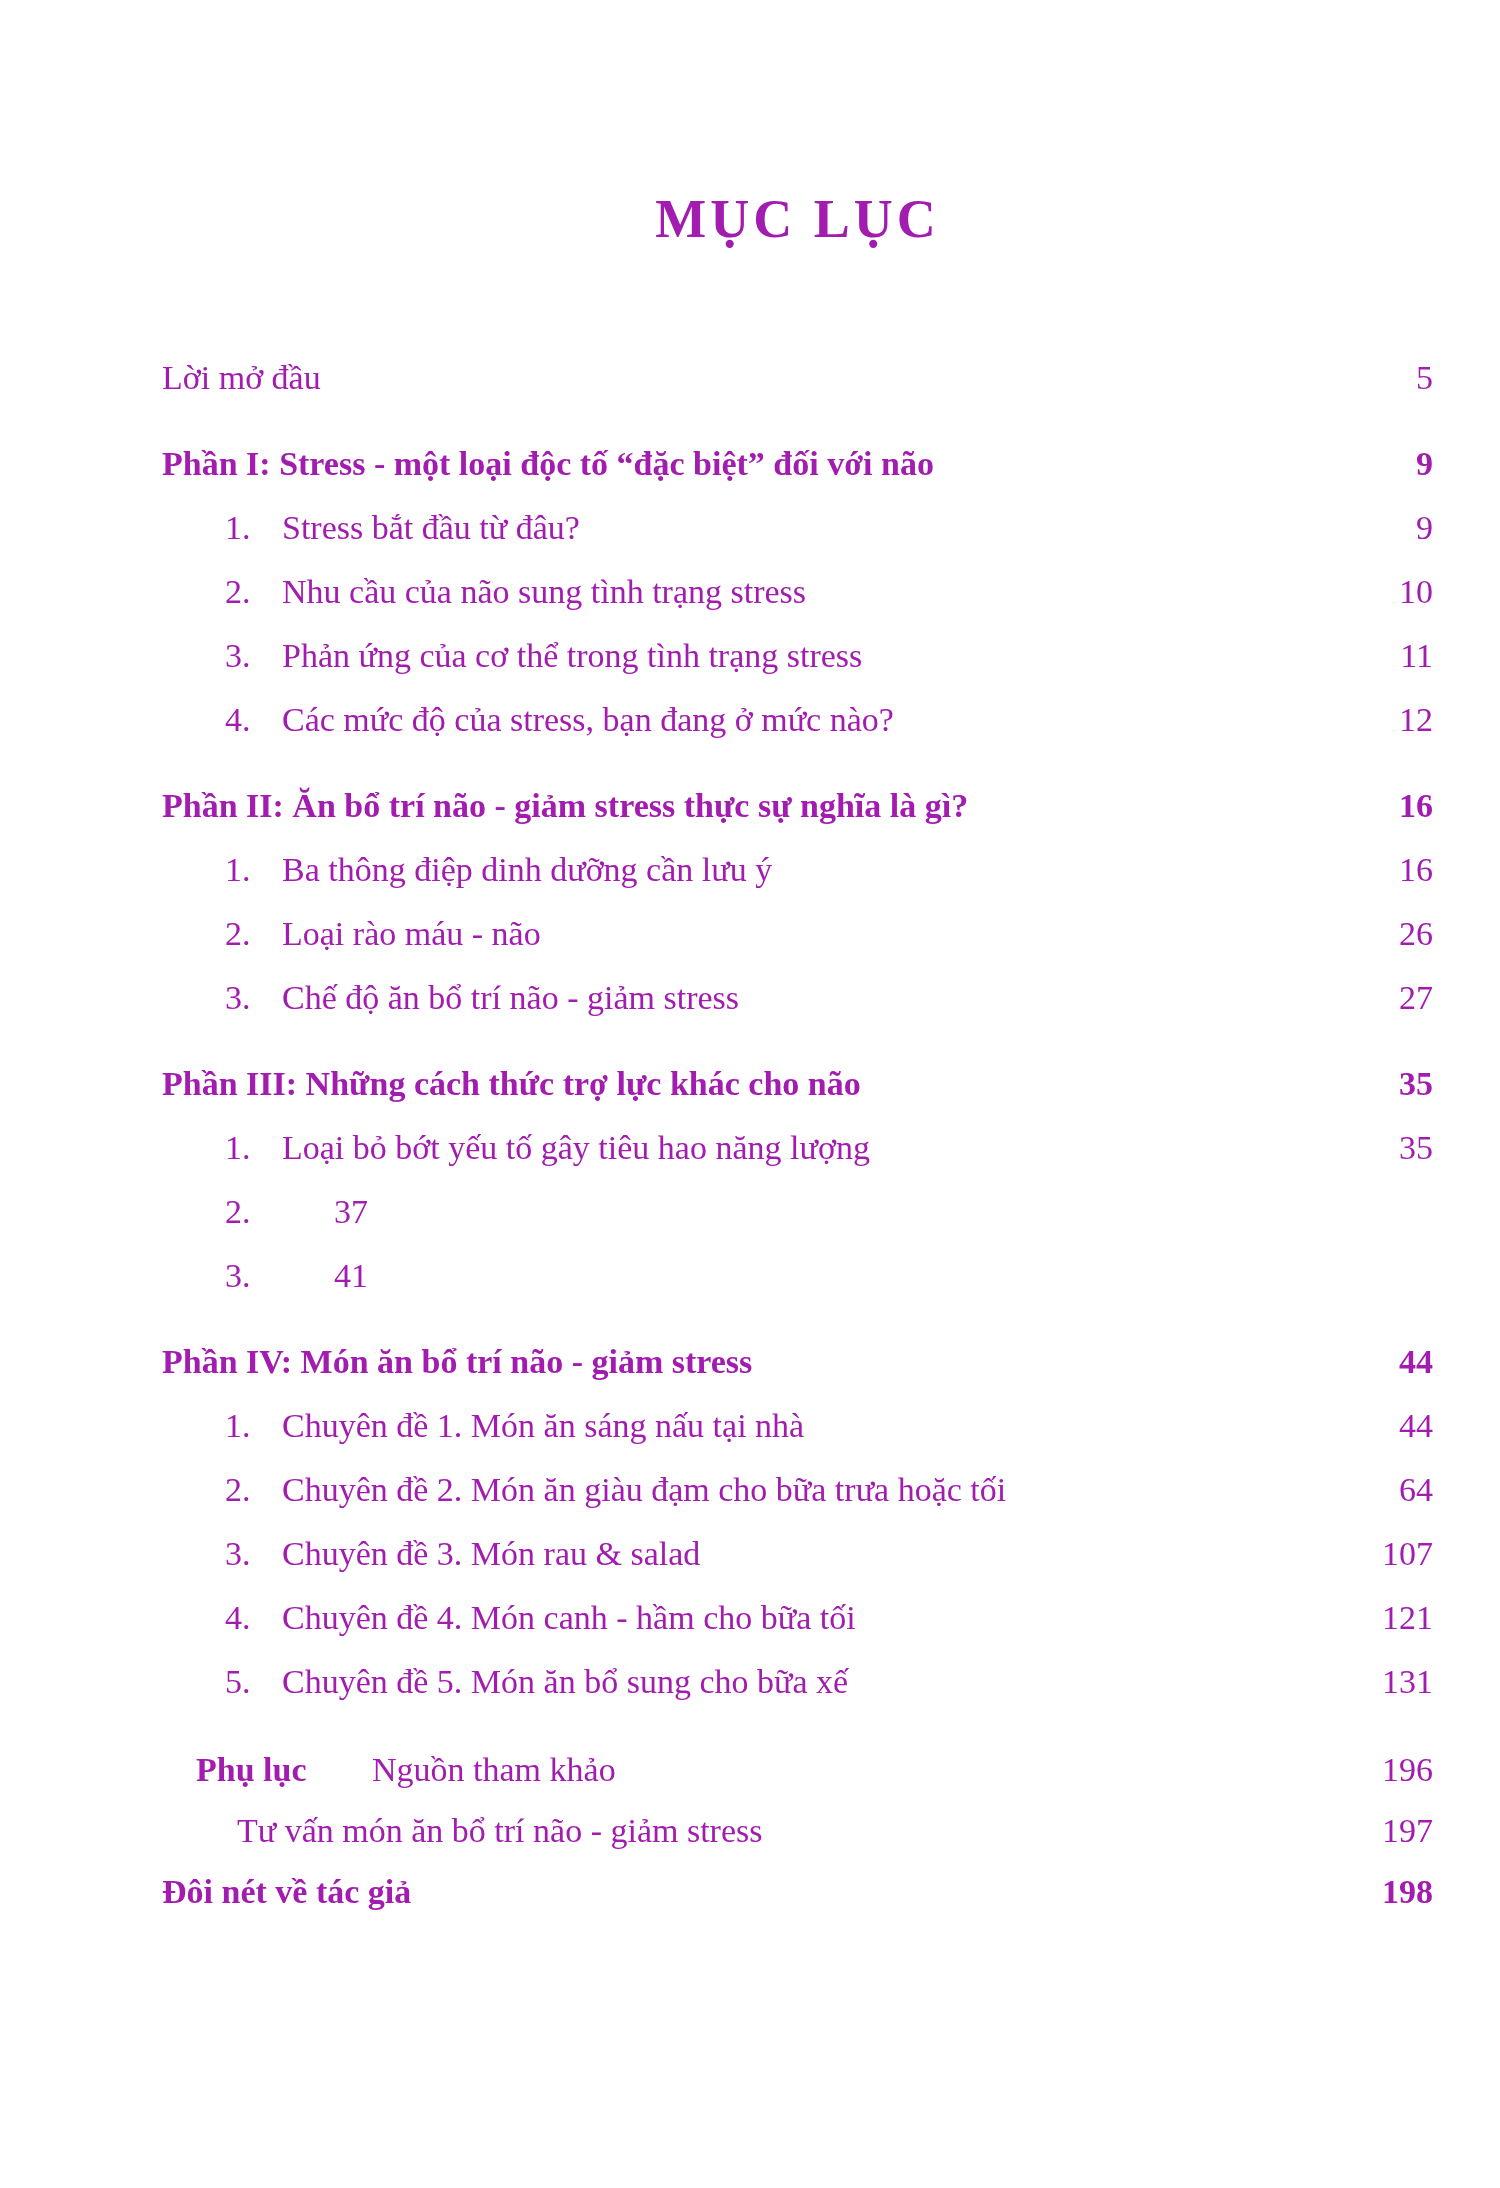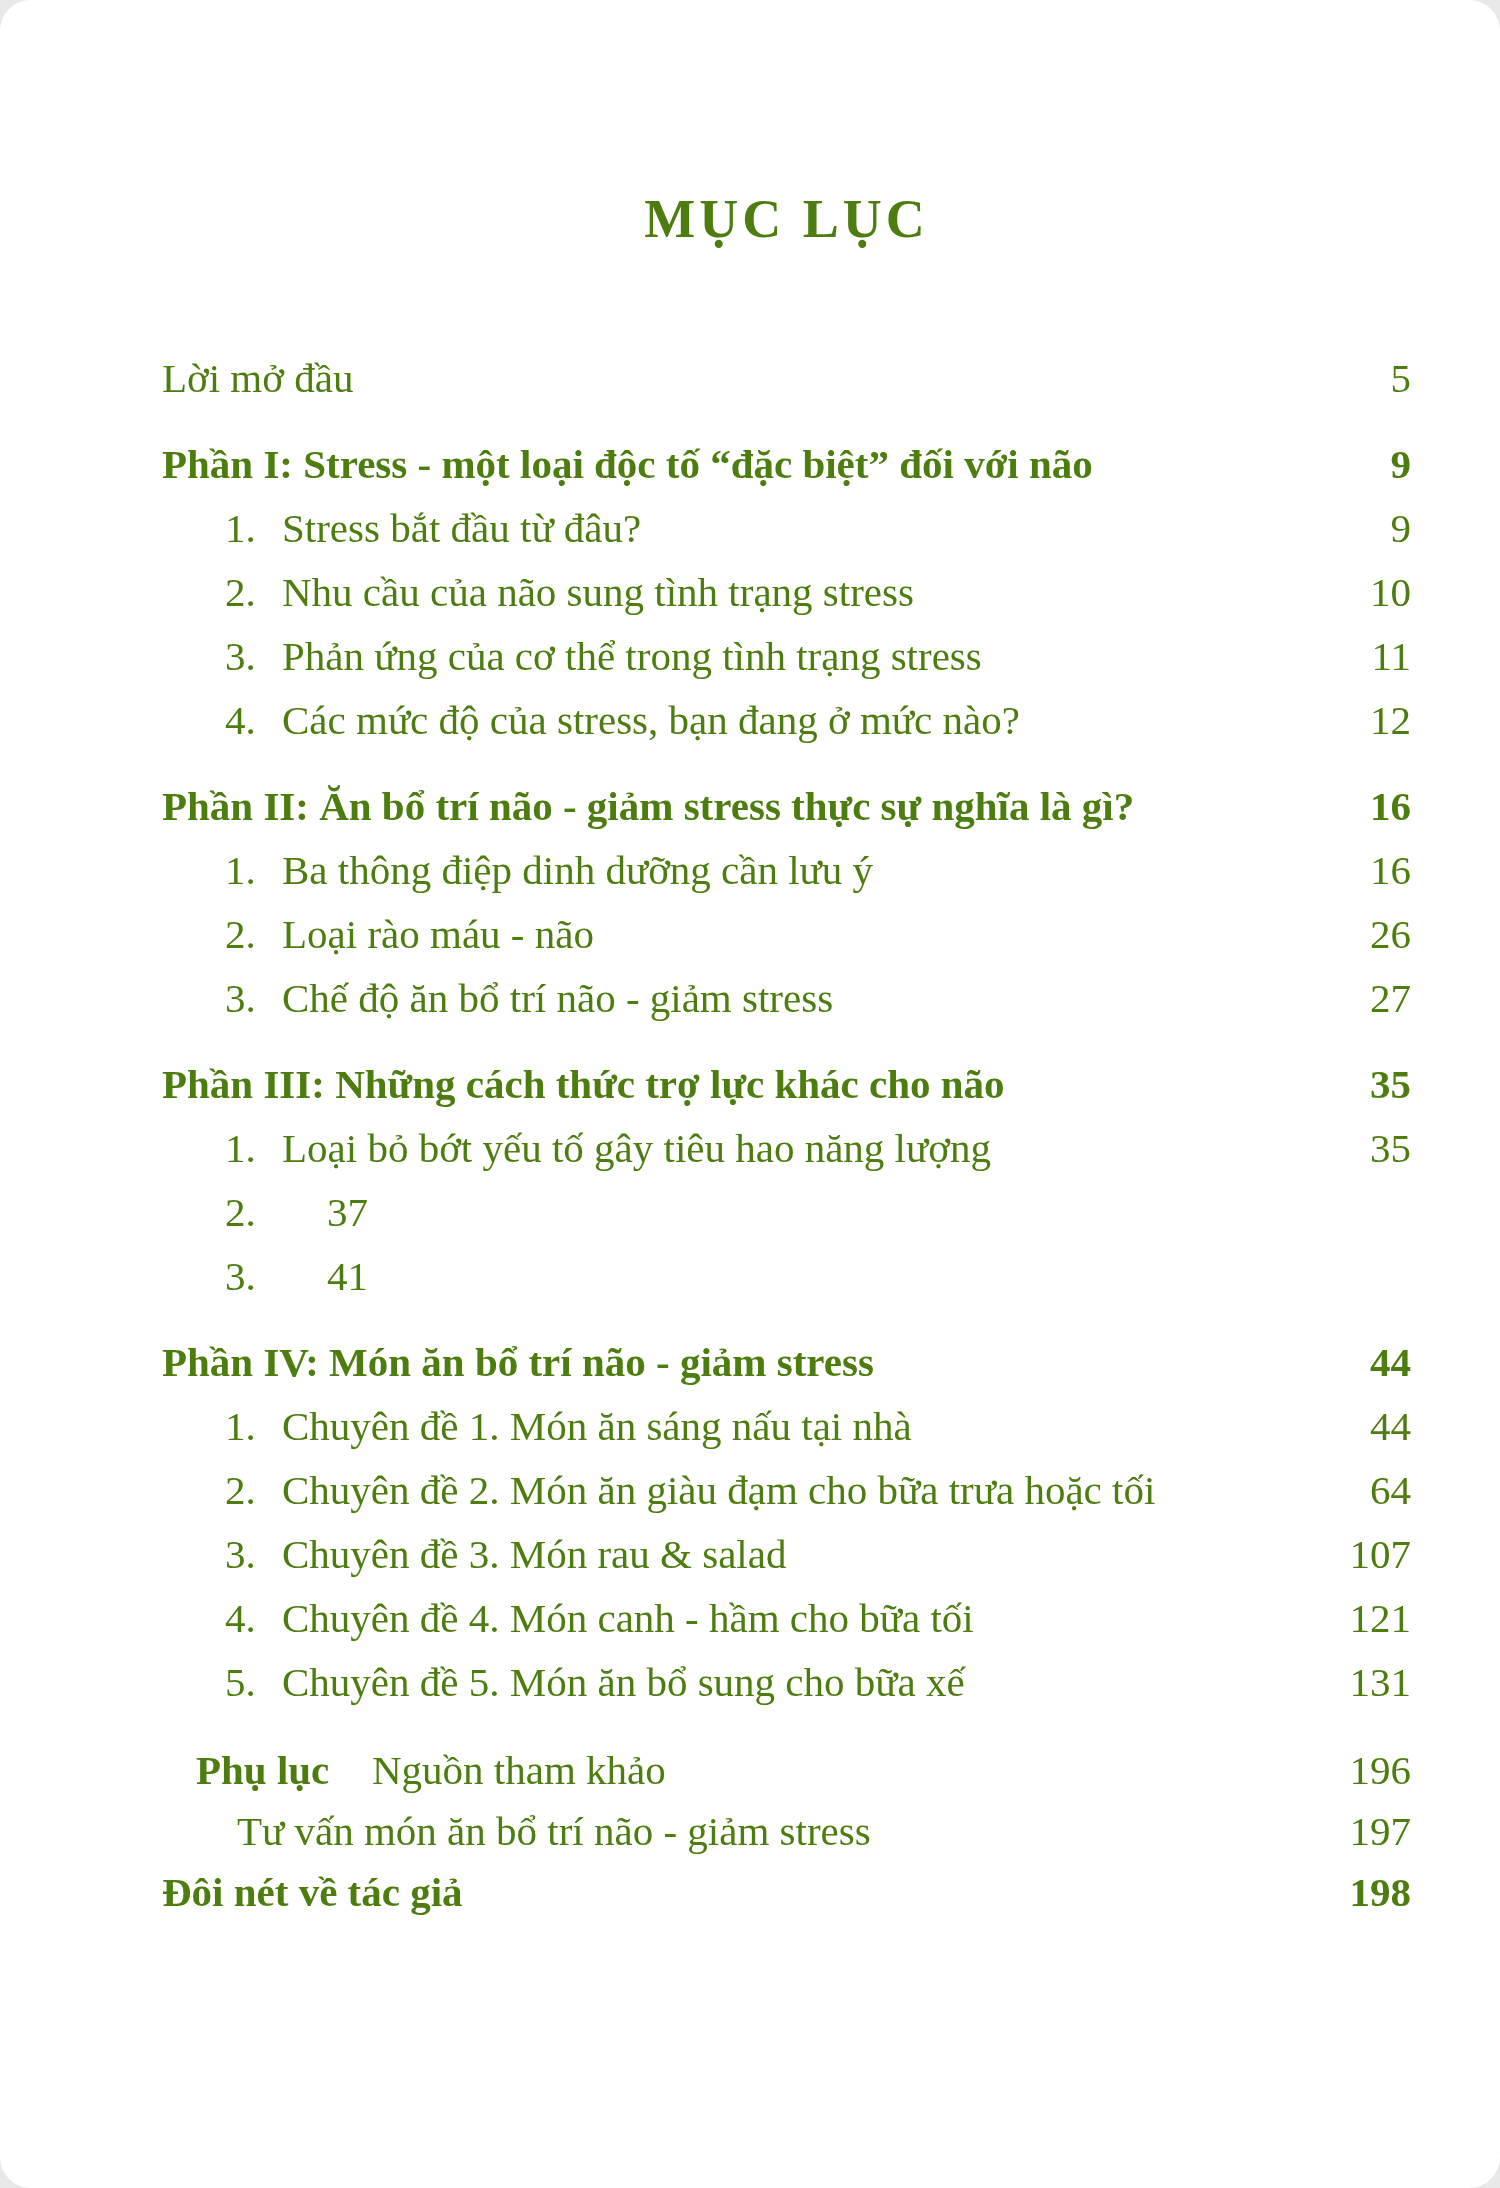--- a/index.html
+++ b/index.html
@@ -5,42 +5,41 @@
   html, body {
     margin: 0;
     padding: 0;
     background: #e8e8e8;
   }
   .page {
     position: relative;
     width: 1500px;
     height: 2188px;
     background: #ffffff;
-    color: #4d7c0f;
+    color: #a21caf;
     font-family: "Liberation Serif", serif;
     box-sizing: border-box;
-    padding: 188px 89px 0 162px;
+    padding: 188px 67px 0 162px;
     margin: 0 auto;
     overflow: hidden;
-    border-radius: 31px;
   }
   .title {
     font-size: 54px;
     font-weight: bold;
     text-align: center;
     letter-spacing: 4px;
     margin: 0 0 96px 0;
   }
   .toc {
     display: block;
   }
   .row {
     display: flex;
     align-items: baseline;
-    font-size: 41px;
+    font-size: 34px;
     line-height: 64px;
   }
   .row .label {
     flex: 1;
     white-space: nowrap;
     overflow: hidden;
   }
   .row .pagenum {
     margin-left: 14px;
     min-width: 72px;

